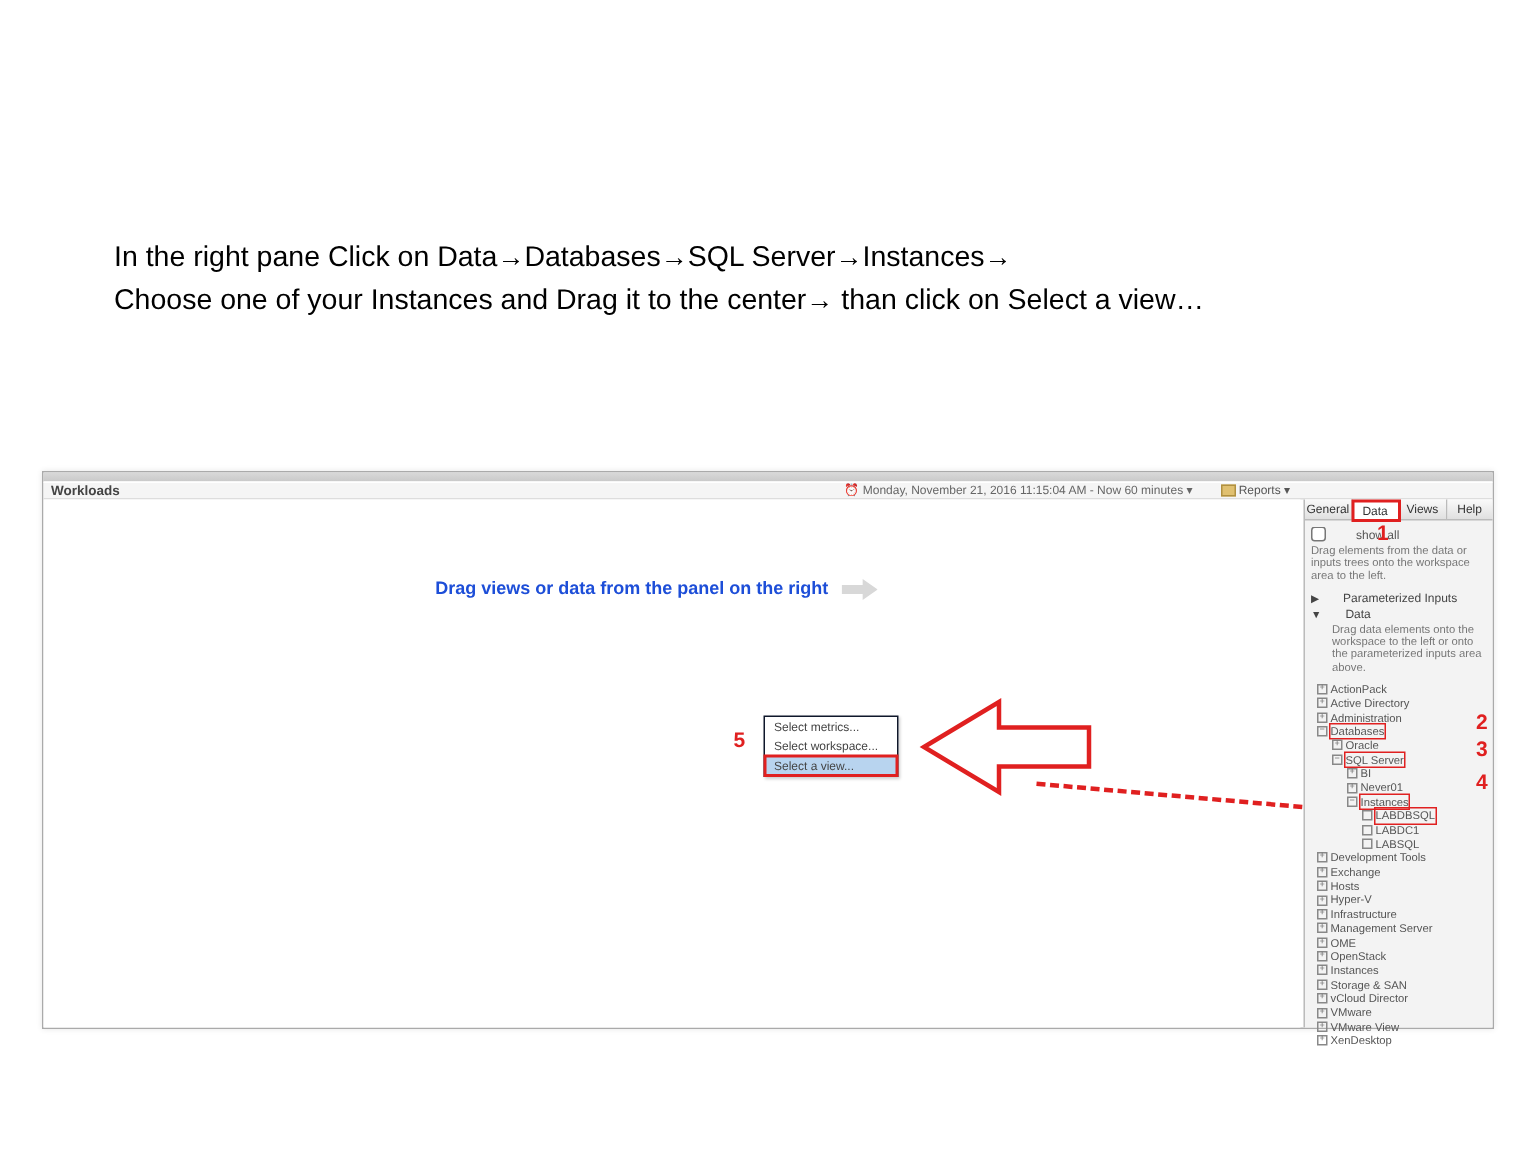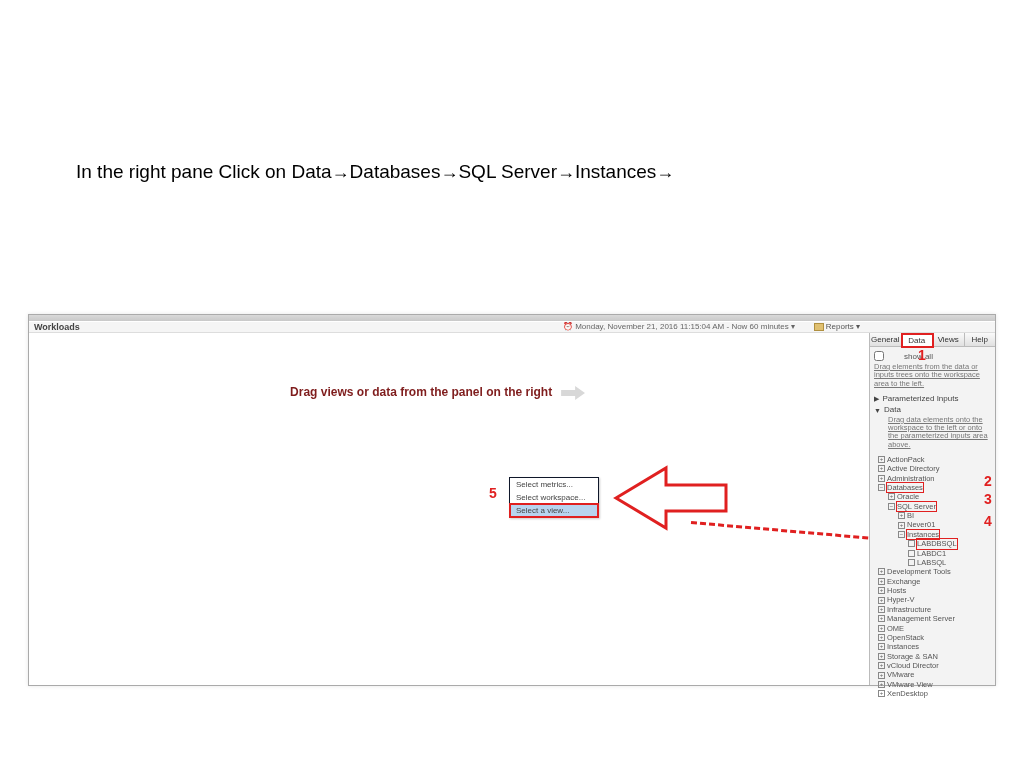--- a/index.html
+++ b/index.html
@@ -13,42 +13,42 @@
   .app-window { position: absolute; top: 314px; left: 28px; width: 968px; height: 372px; border: 1px solid #aaa; background: #fff; box-shadow: 0 0 4px rgba(0,0,0,.1); }
   .titlebar { height: 6px; background: linear-gradient(#d9d9d9, #c9c9c9); }
   .topstrip { height: 12px; background: #f5f5f5; border-top: 1px solid #fff; border-bottom: 1px solid #ddd; position: relative; }
   .title { position: absolute; left: 5px; top: 0; font-size: 9px; font-weight: bold; color: #444; }
   .timestamp { position: absolute; right: 200px; top: 0; font-size: 8px; color: #666; }
   .reports { position: absolute; right: 135px; top: 0; font-size: 8px; color: #555; }
   .reports .micon { width: 10px; height: 8px; display:inline-block; background:#e0c070; border:1px solid #b09040; vertical-align:middle; margin-right:2px; }
 
   .content { position: absolute; top: 18px; left: 0; right: 0; bottom: 0; }
   .workspace { position: absolute; top: 0; left: 0; right: 128px; bottom: 0; background: #fff; }
-  .ws-hint { position: absolute; top: 52px; left: 50%; transform: translateX(-58%); font-size: 12px; font-weight: bold; color: #7f1d1d; white-space: nowrap; padding-left: 32px; }
+  .ws-hint { position: absolute; top: 52px; left: 50%; transform: translateX(-58%); font-size: 12px; font-weight: bold; color: #1d4ed8; white-space: nowrap; padding-left: 32px; }
   .ws-hint svg { vertical-align: middle; margin-left: 6px; }
 
   
   .ctxmenu { position: absolute; top: 144px; left: 480px; width: 90px; background: #fff; border: 1px solid #0f172a; box-shadow: 1px 1px 2px rgba(0,0,0,.2); }
   .ctxmenu div { font-size: 8px; padding: 2px 6px; color: #444; cursor: default; }
   .ctxmenu .sel { background: #b8d4ef; }
   .ctxmenu .hi { outline: 2px solid #e02020; outline-offset: -1px; }
 
   
   .sidepanel { position: absolute; top: 0; right: 0; width: 126px; bottom: 0; background: #f3f3f3; border-left: 1px solid #bbb; }
   .tabs { display:flex; height: 14px; border-bottom: 1px solid #bbb; }
   .tab { flex: 1; text-align:center; font-size: 8px; line-height: 14px; background: linear-gradient(#fafafa,#e0e0e0); border-right:1px solid #bbb; cursor:pointer; }
   .tab:last-child { border-right:none; }
   .tab.active { background: #fff; border-bottom: 1px solid #fff; position: relative; top:1px; }
   .tab.hi { outline: 2px solid #e02020; outline-offset: -1px; }
 
   .panelbody { padding: 4px 4px; font-size: 8px; color: #555; }
   .chk { display:flex; align-items:center; gap:20px; margin-bottom:2px; }
   .chk input { width:10px; height:10px; }
-  .helptext { font-size: 7.5px; color: #777; line-height: 1.1; margin-bottom: 6px; text-decoration: underline; }
-  .acc { display:flex; align-items:flex-end; gap:3px; font-size:8px; color:#444; margin: 2px 0; cursor:pointer; }
+  .helptext { font-size: 7.5px; color: #777; line-height: 1.1; margin-bottom: 6px; }
+  .acc { display:flex; align-items:flex-end; gap:16px; font-size:8px; color:#444; margin: 2px 0; cursor:pointer; }
   .acc .tri { font-size: 7px; }
   .acc.open .tri::before { content:"▼"; }
   .acc:not(.open) .tri::before { content:"▶"; }
 
   .tree { margin-left: 4px; }
   .tree li { list-style:none; font-size: 7.5px; line-height: 1.25; color:#555; display:flex; align-items:center; gap:2px; white-space: nowrap; }
   .tree ul { margin-left: 10px; }
   .box { display:inline-block; width:7px; height:7px; border:1px solid #888; text-align:center; line-height:5px; font-size:6px; color:#666; flex:none; }
   .hi-red { outline: 1.5px solid #e02020; outline-offset: 0; }
 
@@ -58,20 +58,23 @@
   
   .bigarrow { position:absolute; top: 130px; left: 582px; pointer-events:none; }
   .dashline { position:absolute; top: 188px; left: 662px; width: 205px; border-top: 3px dashed #e02020; transform-origin: left center; transform: rotate(5deg); pointer-events:none; }
 </style>
 </head>
 <body>
 
 <div class="instructions">
   <div>
     <span>In the right pane Click on Data</span><span class="arrow-sym">→</span><span>Databases</span><span class="arrow-sym">→</span><span>SQL Server</span><span class="arrow-sym">→</span><span>Instances</span><span class="arrow-sym">→</span>
+  </div>
+  <div>
+    <span>Choose one of your Instances and Drag it to the center</span><span class="arrow-sym">→</span><span> than click on Select a view…</span>
   </div>
 </div>
 
 <div class="app-window">
   <div class="titlebar"></div>
   <div class="topstrip">
     <div class="title">Workloads</div>
     <div class="timestamp">⏰ Monday, November 21, 2016 11:15:04 AM - Now 60 minutes ▾</div>
     <div class="reports"><span class="micon"></span><span>Reports ▾</span></div>
   </div>

